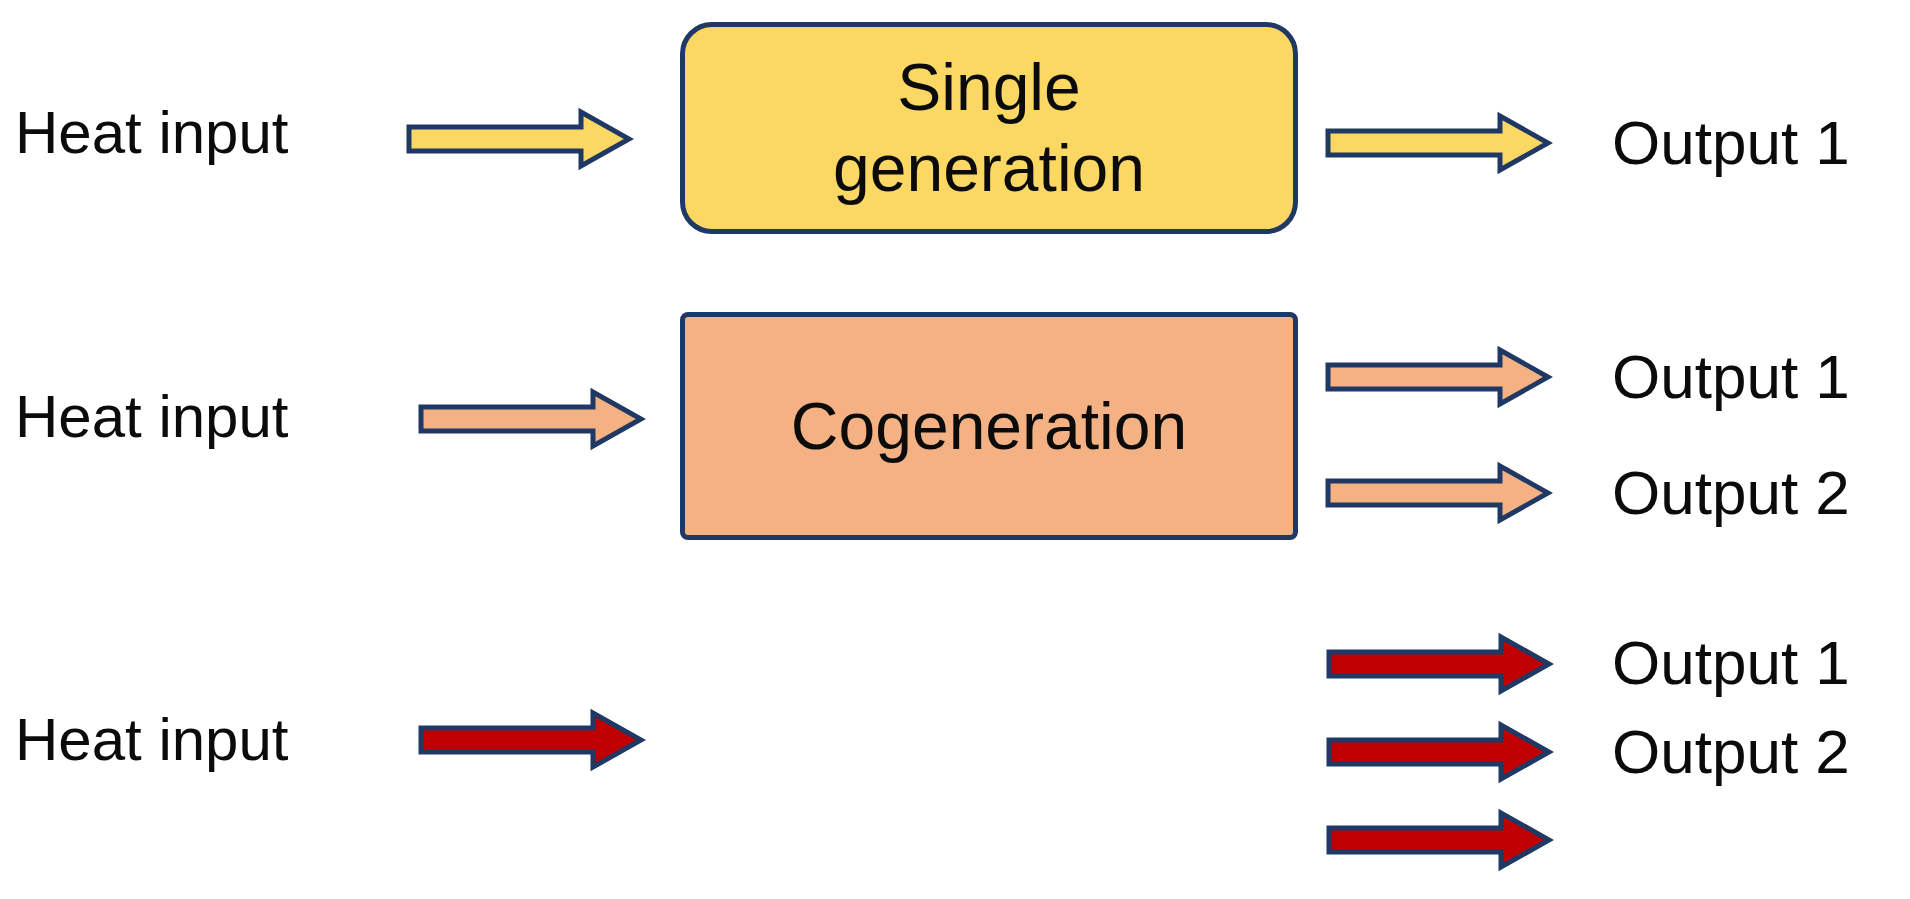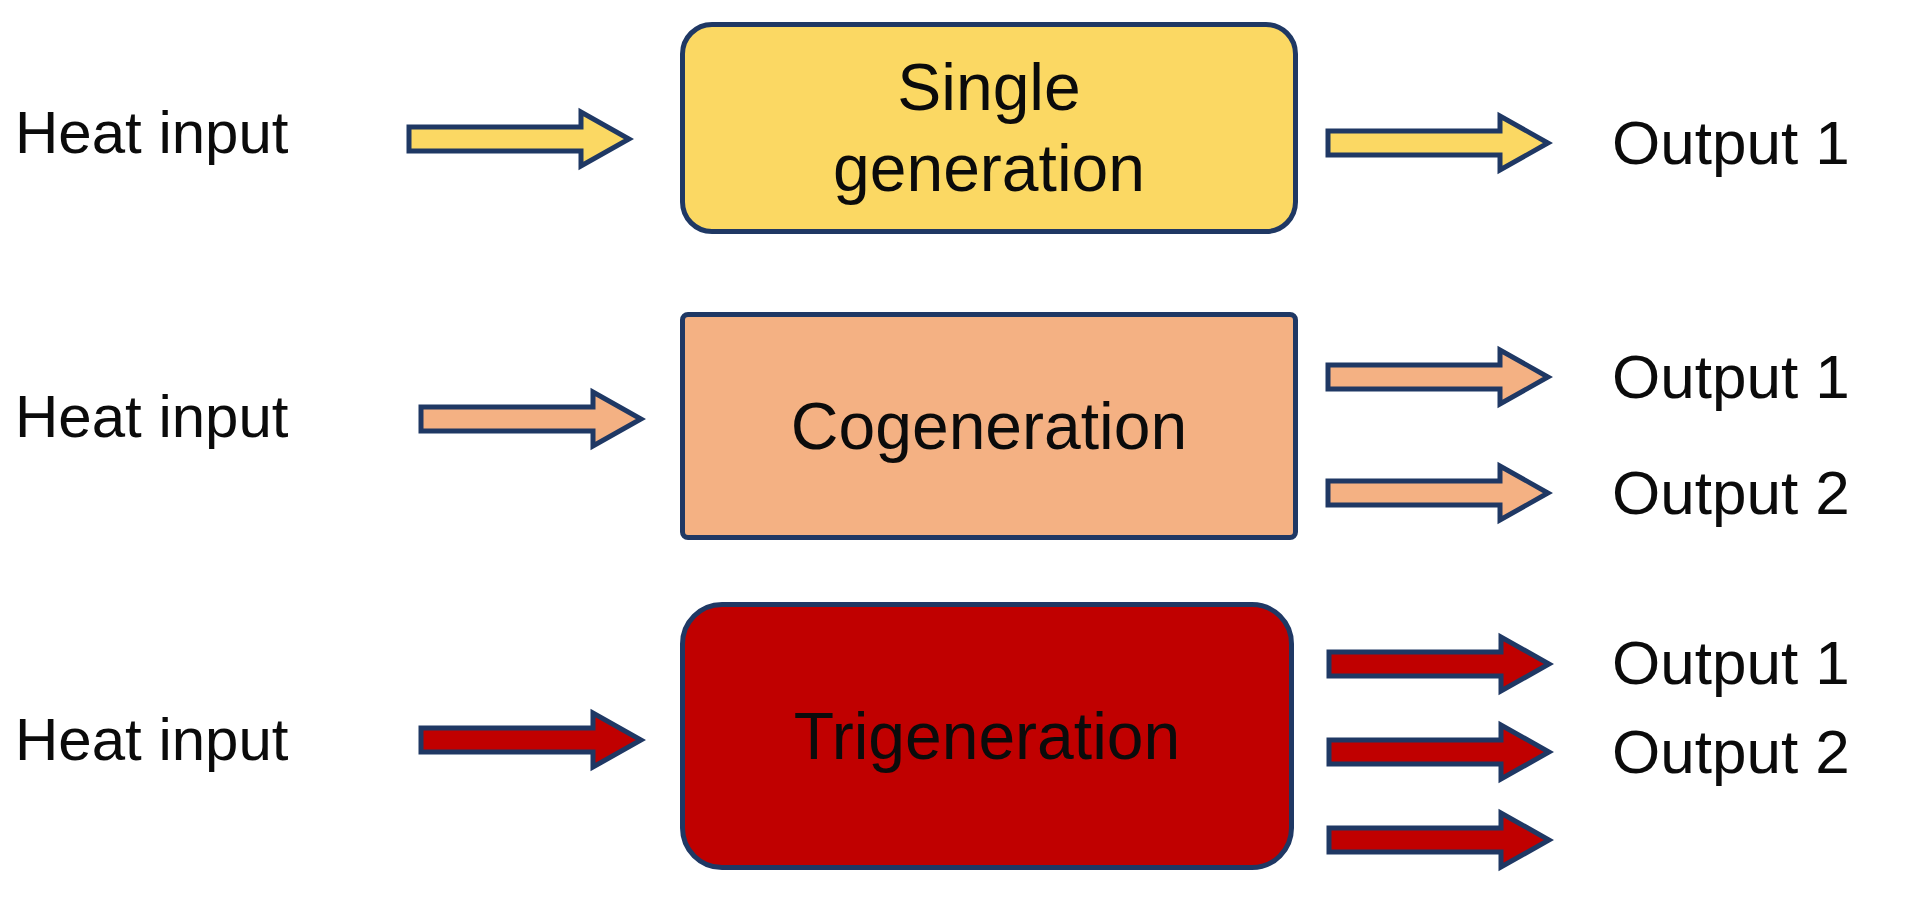--- a/index.html
+++ b/index.html
@@ -78,21 +78,20 @@
     <polygon points="3,20 175,20 175,5 223,32 175,59 175,44 3,44" stroke-width="5" stroke-linejoin="miter" style="fill: rgb(244, 177, 131); stroke: rgb(31, 56, 100);"></polygon>
   </svg>
   <div class="out-label" style="left:1612px; top:456px;">Output 2</div>
 
   <div class="label" style="left:15px; top:704px;">Heat input</div>
 
   <svg class="arrow" style="left:418px; top:708px;" width="228" height="64" viewBox="0 0 228 64">
     <polygon points="3,20 175,20 175,5 223,32 175,59 175,44 3,44" stroke-width="5" stroke-linejoin="miter" style="fill: rgb(192, 0, 0); stroke: rgb(31, 56, 100);"></polygon>
   </svg>
 
-  <div class="proc-box" style="left: 680px; top: 602px; width: 614px; height: 268px; border-radius: 42px; background-color: rgb(192, 0, 0); border-color: rgb(31, 56, 100);">Trigeneration</div>
 
   <svg class="arrow" style="left:1326px; top:632px;" width="228" height="64" viewBox="0 0 228 64">
     <polygon points="3,20 175,20 175,5 223,32 175,59 175,44 3,44" stroke-width="5" stroke-linejoin="miter" style="fill: rgb(192, 0, 0); stroke: rgb(31, 56, 100);"></polygon>
   </svg>
   <div class="out-label" style="left:1612px; top:626px;">Output 1</div>
 
   <svg class="arrow" style="left:1326px; top:720px;" width="228" height="64" viewBox="0 0 228 64">
     <polygon points="3,20 175,20 175,5 223,32 175,59 175,44 3,44" stroke-width="5" stroke-linejoin="miter" style="fill: rgb(192, 0, 0); stroke: rgb(31, 56, 100);"></polygon>
   </svg>
   <div class="out-label" style="left:1612px; top:715px;">Output 2</div>

